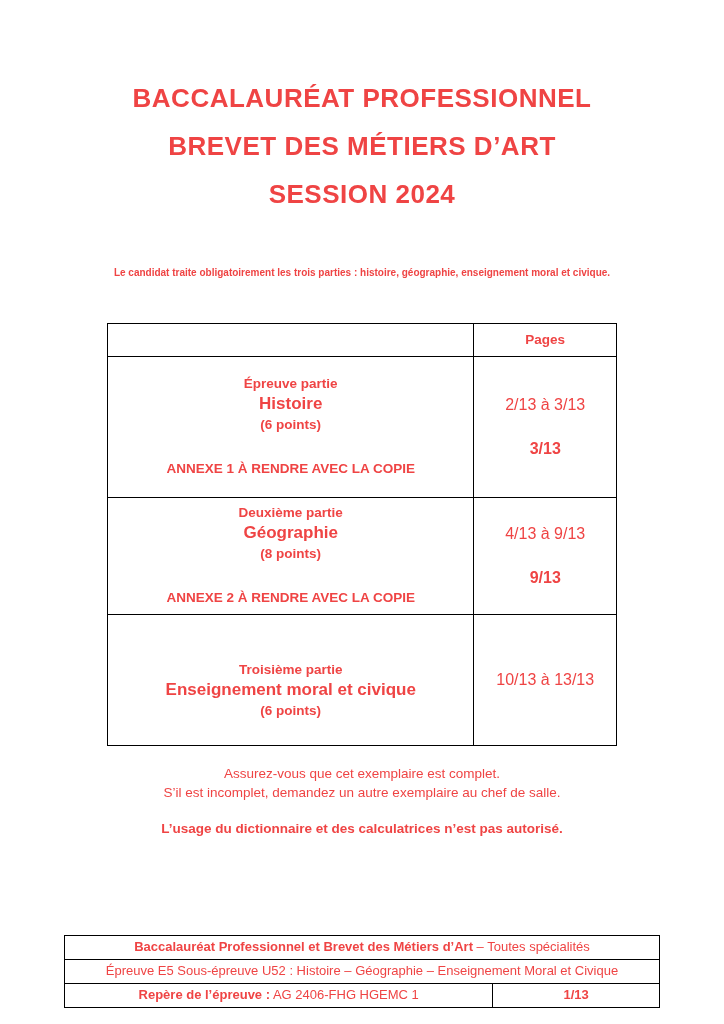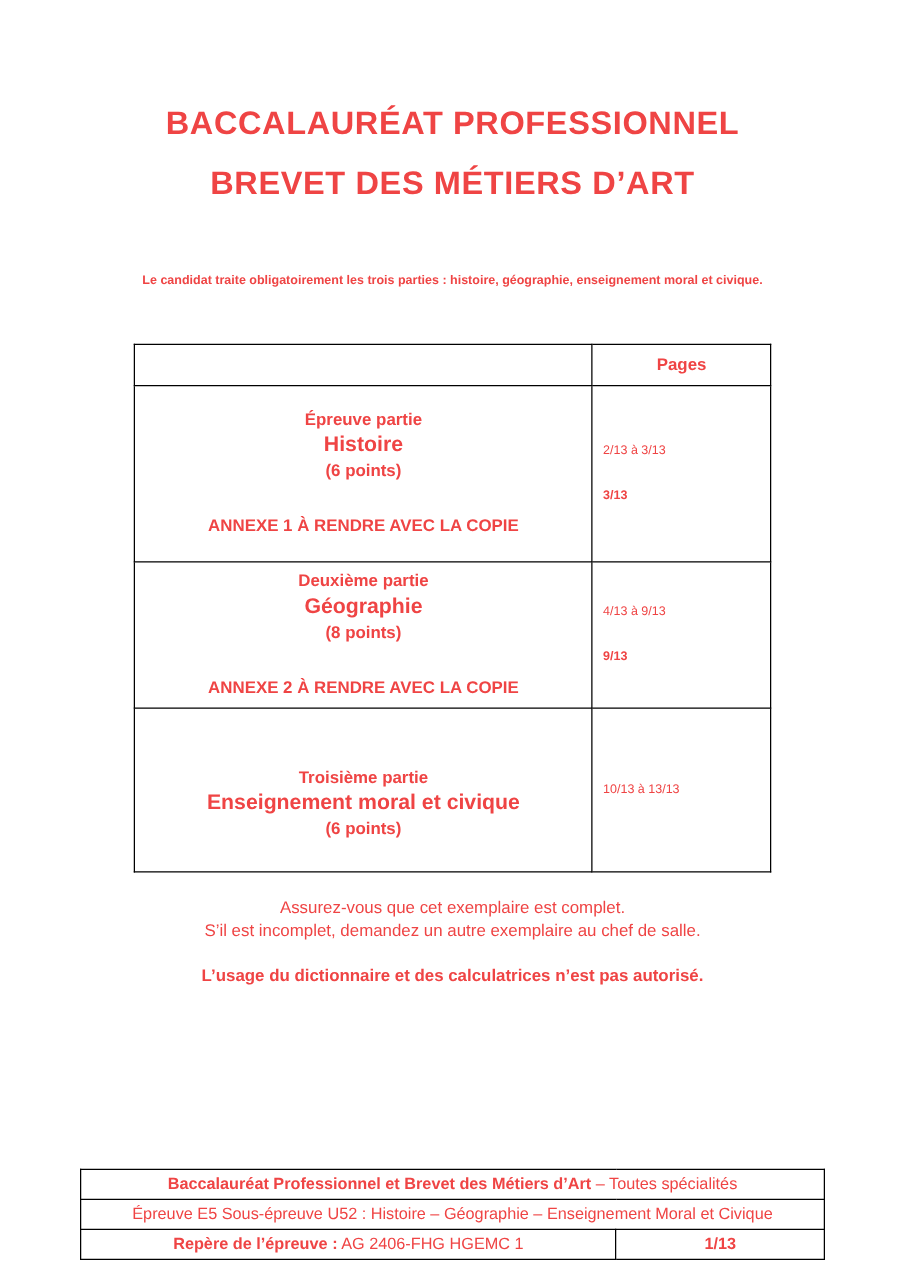--- a/index.html
+++ b/index.html
@@ -73,21 +73,21 @@
     font-size: 13.5px;
     font-weight: bold;
     text-align: center;
     height: 20px;
   }
   .cell-left { text-align: center; }
   .part-name { font-size: 13.5px; font-weight: bold; line-height: 1.35; }
   .part-subject { font-size: 17px; font-weight: bold; line-height: 1.35; }
   .part-points { font-size: 13.5px; font-weight: bold; line-height: 1.35; }
   .part-annexe { font-size: 13.5px; font-weight: bold; margin-top: 26px; line-height: 1.35; }
-  .cell-right { text-align: left; font-size: 10px; }
+  .cell-right { text-align: center; font-size: 16px; }
   .pages-range { line-height: 1.35; }
   .annexe-page { font-weight: bold; margin-top: 22px; line-height: 1.35; }
   .row-tall td { height: 128px; }
   .row-mid td { height: 104px; }
   .row-last td { height: 96px; }
   .row-last .cell-left { padding-top: 28px; }
 
   .notes {
     margin-top: 18px;
     font-size: 13.5px;
@@ -118,20 +118,21 @@
   .footer-cell-right { width: 28%; font-weight: bold; }
 </style>
 </head>
 <body>
 
 <div class="page">
 
   <div class="title-block center">
     <div class="title-line">BACCALAURÉAT PROFESSIONNEL</div>
     <div class="title-line">BREVET DES MÉTIERS D’ART</div>
+    <div class="title-line">SESSION 2024</div>
   </div>
 
 
   <div class="instruction center">Le candidat traite obligatoirement les trois parties : histoire, géographie, enseignement moral et civique.</div>
 
   <table class="parts">
     <colgroup>
       <col class="col-left">
       <col class="col-right">
     </colgroup>

